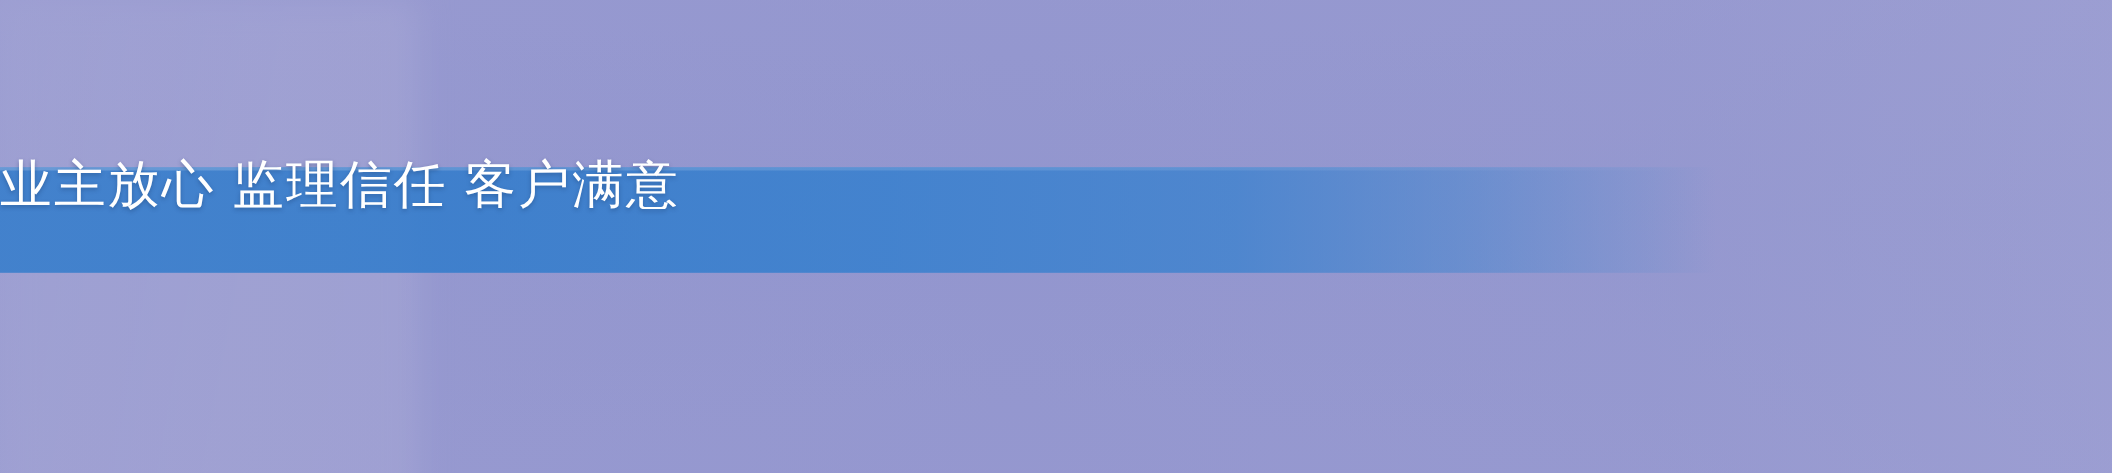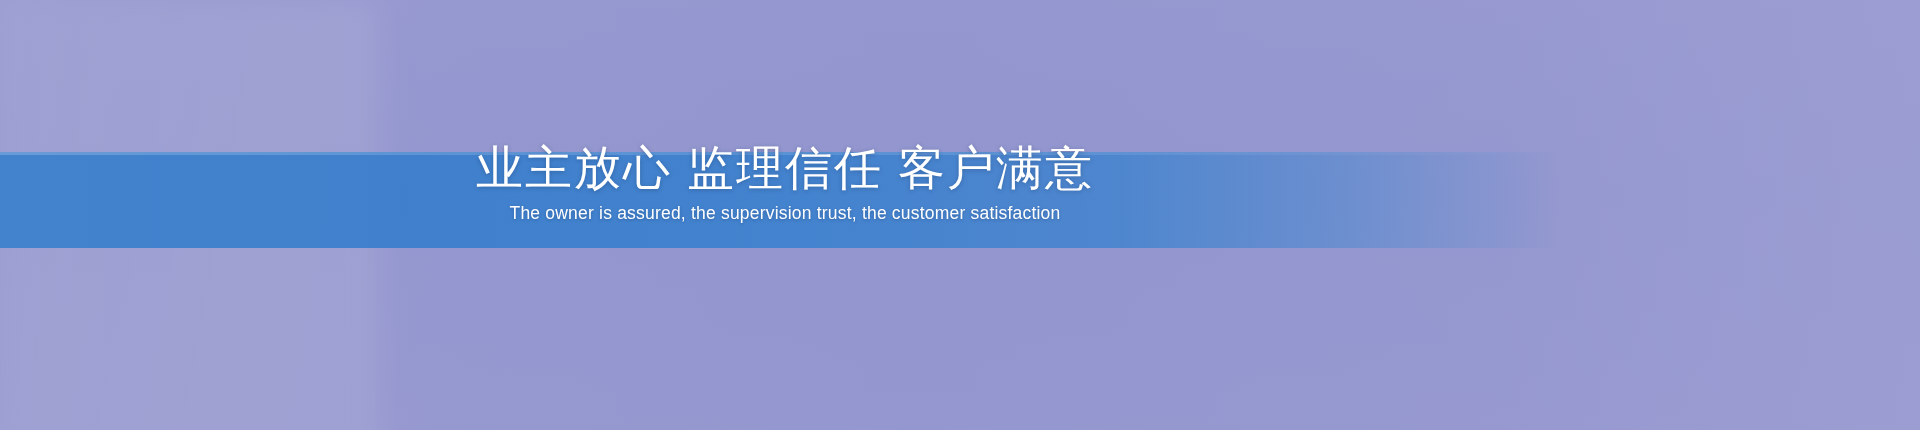--- a/index.html
+++ b/index.html
@@ -79,21 +79,20 @@
     left: 0; top: 152px; width: 1560px; height: 3px;
     background: linear-gradient(90deg, rgba(255,255,255,.20), rgba(255,255,255,.10) 70%, rgba(255,255,255,0));
   }
 
   
   .text-wrap {
     position: absolute;
     left: 0;
     top: 140px;
     width: 1570px;
-    text-align: center;
     pointer-events: none;
   }
   .headline {
     margin: 0;
     color: #ffffff;
     font-size: 47px;
     line-height: 1.18;
     font-weight: 400;
     letter-spacing: 2px;
     text-shadow: 0 1px 4px rgba(20,50,95,.35);
@@ -124,16 +123,15 @@
 
     <div class="photo-violet"></div>
     <div class="photo-grade"></div>
   </div>
 
   <div class="band"></div>
   <div class="band-hi"></div>
 
   <div class="text-wrap">
     <h1 class="headline">业主放心 监理信任 客户满意</h1>
-    <p class="subline">The owner is assured, the supervision trust, the customer satisfaction</p>
   </div>
 
 </div>
 
 </body></html>

